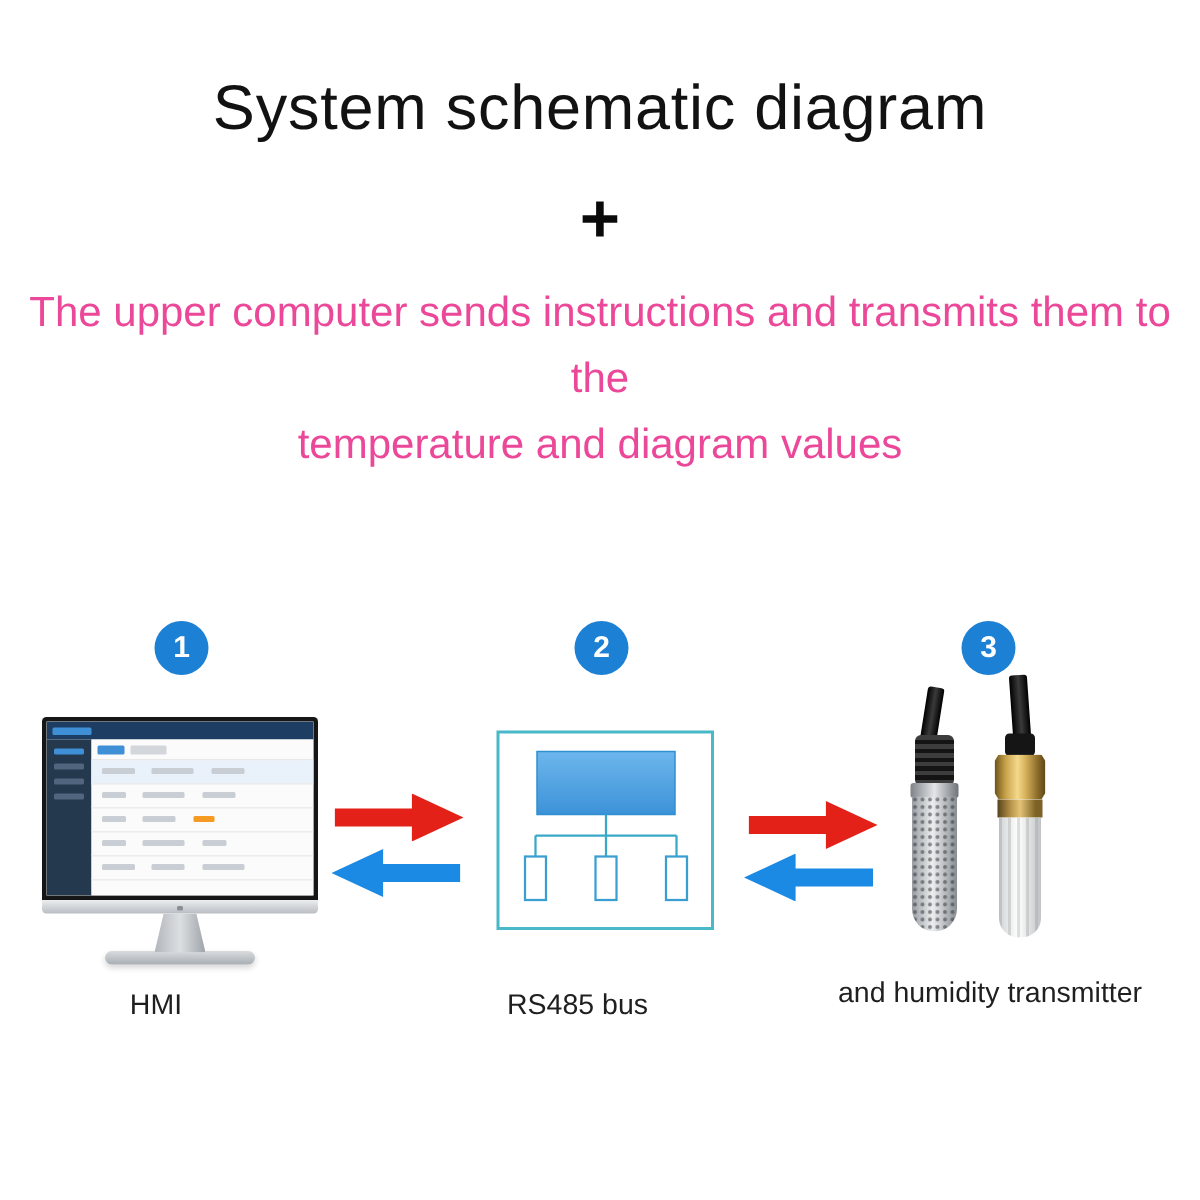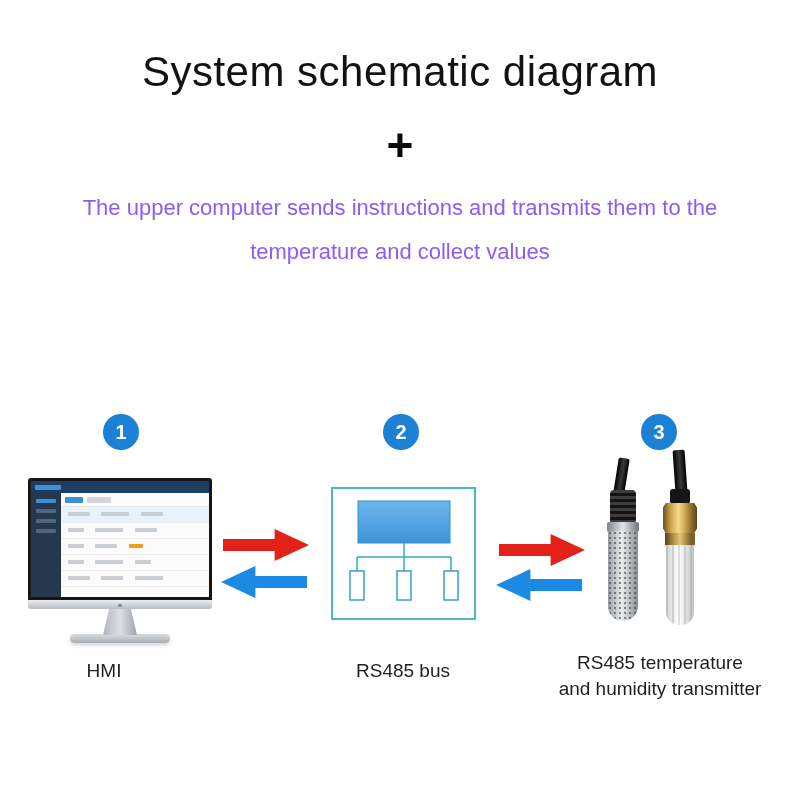--- a/index.html
+++ b/index.html
@@ -5,21 +5,21 @@
   html,body { margin:0; padding:0; background:#ffffff; }
   body { font-family:"Liberation Sans", sans-serif; }
   .canvas { position:relative; width:800px; height:800px; background:#ffffff; overflow:hidden; }
 
   
   .title { position:absolute; top:48px; left:0; width:100%; text-align:center;
            font-size:42px; font-weight:500; color:#121212; letter-spacing:0.5px; }
   .plus  { position:absolute; top:118px; left:0; width:100%; text-align:center;
            font-size:46px; font-weight:900; color:#0a0a0a; }
   .desc  { position:absolute; top:186px; left:0; width:100%; text-align:center;
-           font-size:22px; line-height:44px; color:#8b5cf6; }
+           font-size:28px; line-height:44px; color:#ec4899; }
   .desc span { display:block; }
 
   
   .badge { position:absolute; top:414px; width:36px; height:36px; border-radius:50%;
            background:#1c80d4; color:#ffffff; font-size:20px; font-weight:bold;
            display:flex; align-items:center; justify-content:center; }
   .badge.b1 { left:103px; } .badge.b2 { left:383px; } .badge.b3 { left:641px; }
 
   
   .monitor { position:absolute; left:28px; top:478px; width:184px; }
@@ -86,35 +86,35 @@
   .pr-nut2  { position:absolute; left:13px; top:81px; width:30px; height:12px;
               background:linear-gradient(90deg,#57421a,#b8954a 30%,#e3c377 50%,#7d6226 85%); }
   .pr-body  { position:absolute; left:14px; top:93px; width:28px; height:80px; border-radius:0 0 13px 13px;
               background-image:repeating-linear-gradient(90deg, rgba(140,140,140,0.28) 0 2px, transparent 2px 6px),
                                linear-gradient(90deg,#cfd2d4,#ffffff 45%,#c0c3c6);
               background-size:100% 100%,100% 100%; }
 
   
   .step-label { position:absolute; text-align:center; font-size:19px; color:#1f1f1f; }
   .lbl1 { left:12px;  width:184px; top:660px; }
-  .lbl2 { left:330px; width:146px; top:660px; }
+  .lbl2 { left:312px; width:146px; top:660px; }
   .lbl3 { left:556px; width:208px; top:650px; line-height:26px; }
   .lbl3 span { display:block; }
 </style>
 </head>
 <body>
 
 <div class="canvas">
 
   <div class="title">System schematic diagram</div>
   <div class="plus">+</div>
 
   <div class="desc">
     <span>The upper computer sends instructions and transmits them to the</span>
-    <span>temperature and collect values</span>
+    <span>temperature and diagram values</span>
   </div>
 
   <div class="badge b1">1</div>
   <div class="badge b2">2</div>
   <div class="badge b3">3</div>
 
   <div class="monitor">
     <div class="mon-screen">
       <div class="scr-inner">
         <div class="scr-header">
@@ -206,17 +206,16 @@
       <div class="pr-gland"></div>
       <div class="pr-nut"></div>
       <div class="pr-nut2"></div>
       <div class="pr-body"></div>
     </div>
   </div>
 
   <div class="step-label lbl1">HMI</div>
   <div class="step-label lbl2">RS485 bus</div>
   <div class="step-label lbl3">
-    <span>RS485 temperature</span>
     <span>and humidity transmitter</span>
   </div>
 
 </div>
 
 </body></html>

